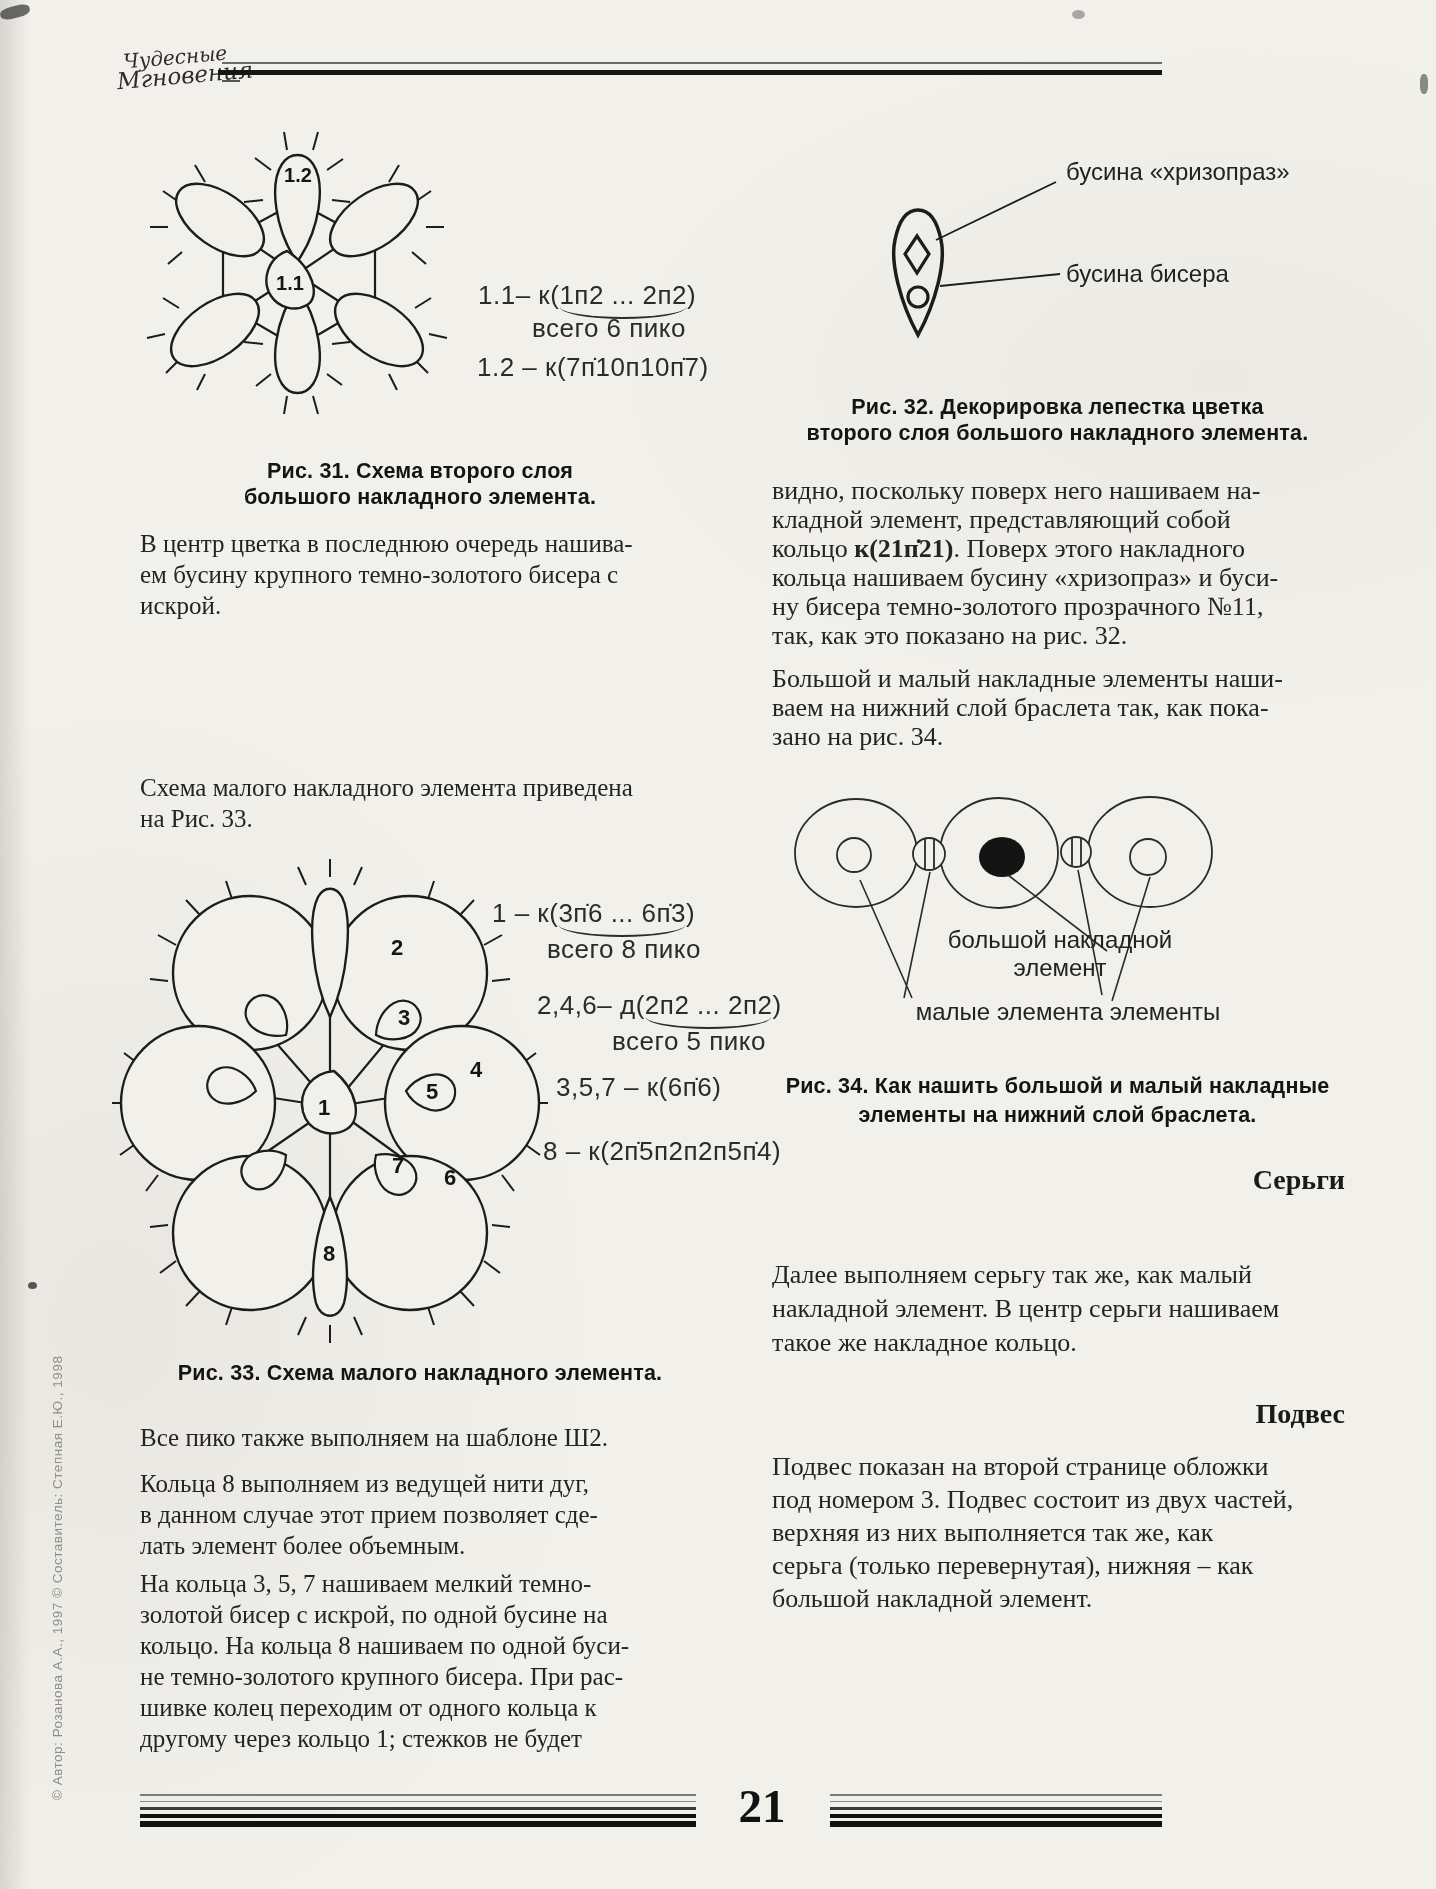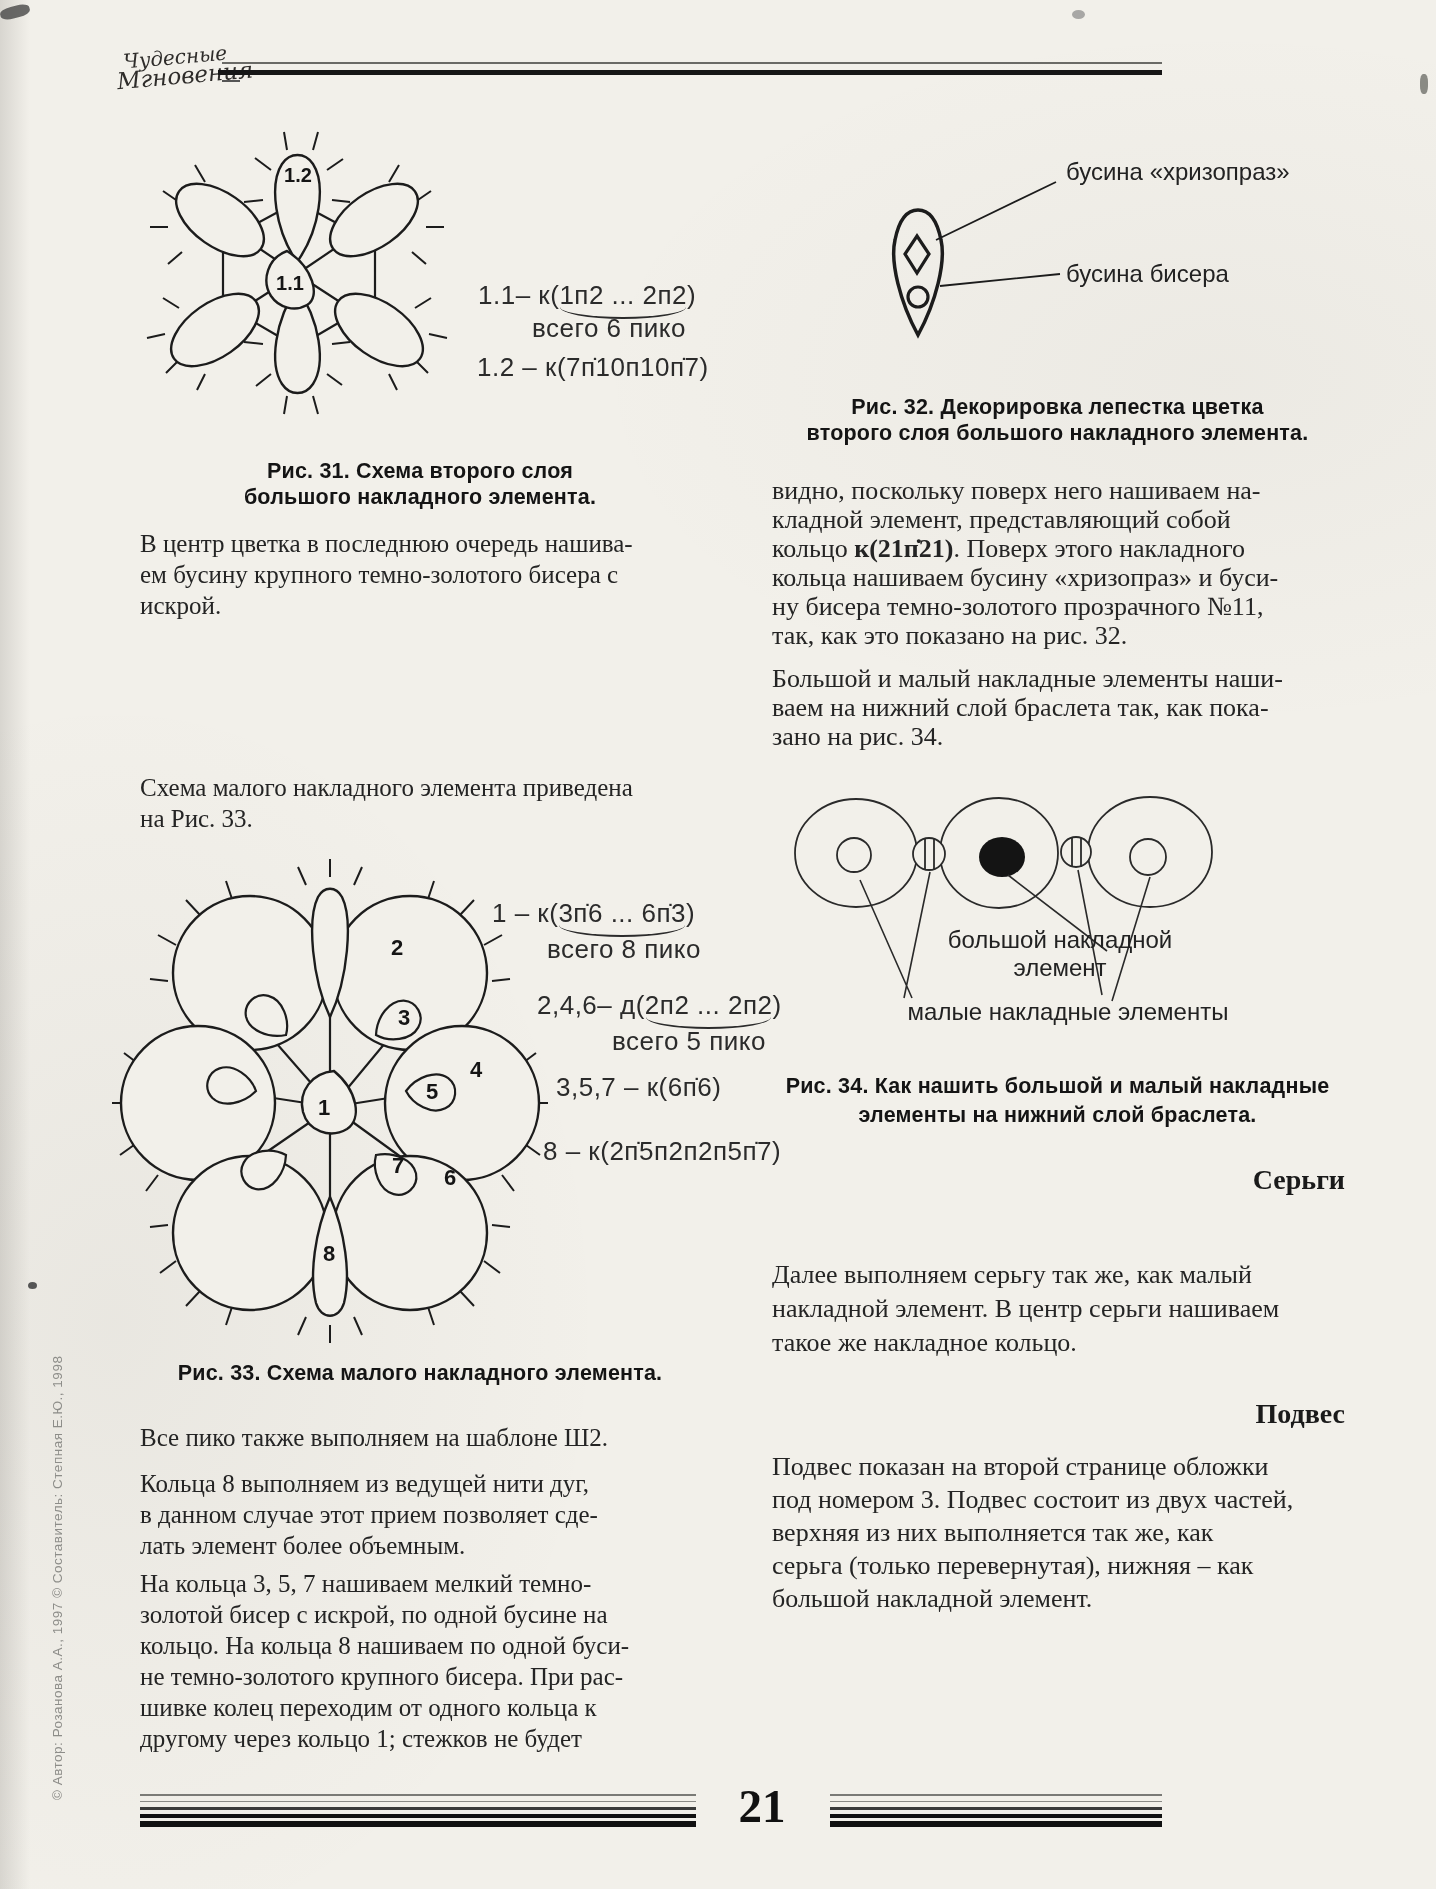--- a/index.html
+++ b/index.html
@@ -141,21 +141,21 @@
 
   <div class="formula" style="left:492px;top:898px">
     <span>1 – к(</span><span class="u">3п̇6 ... 6п̇3</span><span>)</span>
   </div>
   <div class="formula" style="left:547px;top:934px">всего 8 пико</div>
   <div class="formula" style="left:537px;top:990px">
     <span>2,4,6– д(</span><span class="u">2п2 ... 2п2</span><span>)</span>
   </div>
   <div class="formula" style="left:612px;top:1026px">всего 5 пико</div>
   <div class="formula" style="left:556px;top:1072px">3,5,7 – к(6п̇6)</div>
-  <div class="formula" style="left:543px;top:1136px">8 – к(2п̇5п2п2п5п̇7)</div>
+  <div class="formula" style="left:543px;top:1136px">8 – к(2п̇5п2п2п5п̇4)</div>
 
   <div class="cap" style="left:150px;top:1360px;width:540px">Рис. 33. Схема малого накладного элемента.</div>
 
   <div class="p" style="left:140px;top:1422px;width:520px">Все пико также выполняем на шаблоне Ш2.</div>
   <div class="p" style="left:140px;top:1468px;width:520px">Кольца 8 выполняем из ведущей нити дуг,
 в данном случае этот прием позволяет сде-
 лать элемент более объемным.</div>
   <div class="p" style="left:140px;top:1568px;width:520px">На кольца 3, 5, 7 нашиваем мелкий темно-
 золотой бисер с искрой, по одной бусине на
 кольцо. На кольца 8 нашиваем по одной буси-
@@ -176,21 +176,21 @@
     <g stroke="#2a2a2a" stroke-width="1.8" fill="none">
       <path d="M143,64 L143,94 M152,64 L152,94 M290,63 L290,92 M299,63 L299,92"></path>
     </g>
     <ellipse cx="220" cy="82" rx="23" ry="20" fill="#141414"></ellipse>
     <g stroke="#2a2a2a" stroke-width="1.6" fill="none">
       <path d="M78,105 L130,223 M148,97 L122,223 M226,100 L325,176 M296,95 L320,220 M368,102 L330,226"></path>
     </g>
   </svg>
   <div class="figlabel" style="left:920px;top:926px;width:280px;text-align:center;line-height:28px">большой накладной
 элемент</div>
-  <div class="figlabel" style="left:888px;top:998px;width:360px;text-align:center">малые накладные элементы</div>
+  <div class="figlabel" style="left:888px;top:998px;width:360px;text-align:center">малые элемента элементы</div>
   <div class="cap" style="left:770px;top:1072px;width:575px;line-height:29px">Рис. 34. Как нашить большой и малый накладные
 элементы на нижний слой браслета.</div>
 
   <div class="h2t" style="left:770px;top:1164px;width:575px">Серьги</div>
   <div class="p rp" style="left:772px;top:1258px;width:585px;line-height:34px">Далее выполняем  серьгу так же, как малый
 накладной элемент. В центр серьги нашиваем
 такое же накладное кольцо.</div>
 
   <div class="h2t" style="left:770px;top:1398px;width:575px">Подвес</div>
   <div class="p rp" style="left:772px;top:1450px;width:585px;line-height:33px">Подвес показан на второй странице обложки

